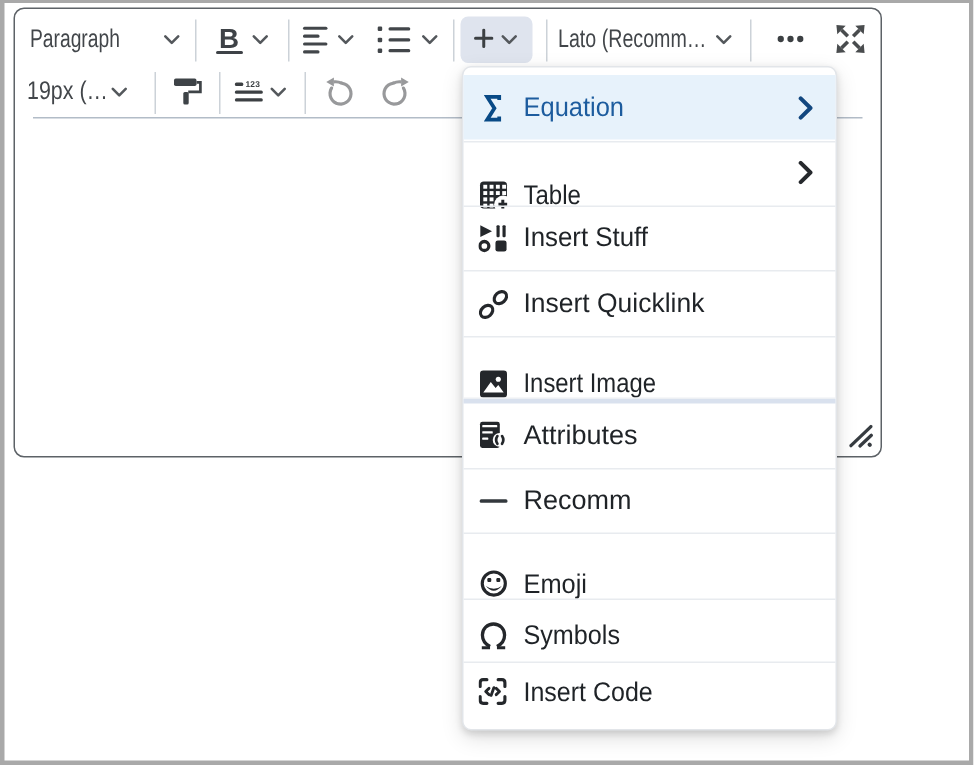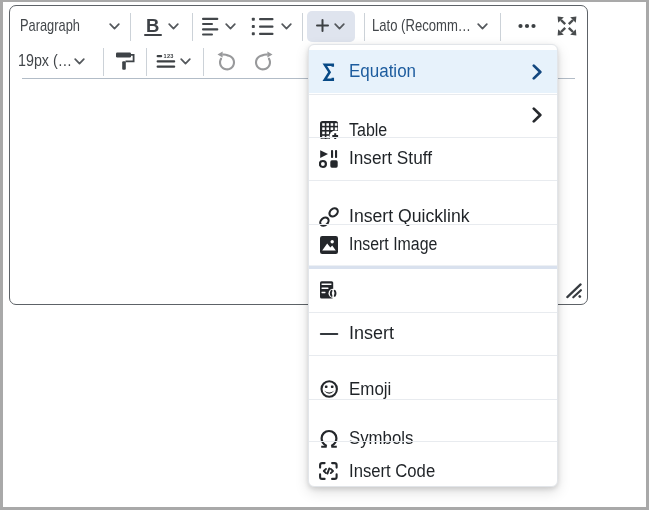--- a/index.html
+++ b/index.html
@@ -170,30 +170,30 @@
       <polygon points="1.2,1.2 9,5.1 1.2,9"></polygon>
       <rect x="12" y="1.1" width="2.1" height="8" rx="0.8"></rect>
       <rect x="16" y="1.1" width="2.1" height="8" rx="0.8"></rect>
       <circle cx="3.9" cy="15" r="3" fill="none" stroke="#24272b" stroke-width="2.2"></circle>
       <rect x="11.3" y="11.3" width="7.4" height="7.4" rx="1.6"></rect>
     </svg>
 <span class="lbl" style="transform:scaleX(0.957)">Insert Stuff</span>
 </div>
 <div class="ms" style="top:180px"></div>
 
-<div class="mi" style="top:195px;height:43px">
+<div class="mi" style="top:181px;height:43px">
 <svg width="20" height="20" viewBox="0 0 20 20" fill="none" stroke="#24272b">
       <ellipse cx="5.4" cy="14.6" rx="4.6" ry="3.5" stroke-width="2.1" transform="rotate(-42 5.4 14.6)"></ellipse>
       <ellipse cx="14.6" cy="5.4" rx="4.6" ry="3.5" stroke-width="2.1" transform="rotate(-42 14.6 5.4)"></ellipse>
     </svg>
 <span class="lbl" style="transform:scaleX(0.98)">Insert Quicklink</span>
 </div>
 <div class="ms" style="top:224px"></div>
 
-<div class="mi" style="top:225px;height:39.8px">
+<div class="mi" style="top:236px;height:39.8px">
 <svg width="20" height="20" viewBox="0 0 20 20">
       <rect x="1" y="1" width="18" height="18" rx="2.2" fill="#24272b"></rect>
       <circle cx="13.2" cy="6.8" r="1.7" fill="#fff"></circle>
       <polygon points="3.2,15.6 8.2,8.6 11.4,12.6 13.2,10.6 16.8,15.6" fill="#fff"></polygon>
     </svg>
 <span class="lbl" style="transform:scaleX(0.883)">Insert Image</span>
 </div>
 <div class="ms" style="top:264.8px;background:#edf0f4"></div>
 <div class="ms" style="top:266.3px;height:2.3px;background:#d9e1ee"></div>
 
@@ -201,52 +201,53 @@
 <svg width="20" height="20" viewBox="0 0 20 20">
       <rect x="1" y="1.2" width="13.2" height="17.4" rx="1.6" fill="#24272b"></rect>
       <g fill="#fff">
         <rect x="2.5" y="3.4" width="10" height="1.5" rx="0.4"></rect>
         <rect x="2.5" y="7.5" width="7" height="1.5" rx="0.4"></rect>
         <rect x="2.5" y="11.7" width="4" height="1.5" rx="0.4"></rect>
       </g>
       <circle cx="14.1" cy="13.3" r="4.6" fill="#fff"></circle>
       <path d="M12.6 10.7 Q10.9 13.3 12.6 15.9 M15.7 10.7 Q17.4 13.3 15.7 15.9" stroke="#24272b" stroke-width="1.8" fill="none" stroke-linecap="round"></path>
     </svg>
+<span class="lbl" style="transform:scaleX(1.0)">Attributes</span>
 </div>
 <div class="ms" style="top:311.5px"></div>
 
 <div class="mi" style="top:312.5px;height:42.5px">
 <svg width="20" height="20" viewBox="0 0 20 20">
       <rect x="0.8" y="8.9" width="18.5" height="2.2" rx="1" fill="#33383d"></rect>
     </svg>
-<span class="lbl" style="transform:scaleX(1.0)">Insert</span>
+<span class="lbl" style="transform:scaleX(1.0)">Recomm</span>
 </div>
 <div class="ms" style="top:355px"></div>
 
 <div class="mi" style="top:368px;height:42.5px">
 <svg width="20" height="20" viewBox="0 0 20 20">
       <circle cx="10.2" cy="10" r="7.7" fill="none" stroke="#24272b" stroke-width="2.1"></circle>
       <rect x="5.9" y="6.4" width="2.6" height="2.6" rx="0.7" fill="#24272b"></rect>
       <rect x="11.9" y="6.4" width="2.6" height="2.6" rx="0.7" fill="#24272b"></rect>
       <path d="M4.9 11.6 Q10.2 18 15.5 11.6 Q10.2 15.4 4.9 11.6 Z" fill="#24272b"></path>
     </svg>
 <span class="lbl" style="transform:scaleX(0.94)">Emoji</span>
 </div>
 <div class="ms" style="top:398.5px"></div>
 
-<div class="mi" style="top:418px;height:41.5px">
+<div class="mi" style="top:403px;height:41.5px">
 <svg width="20" height="20" viewBox="0 0 20 20" fill="none" stroke="#24272b">
       <path d="M7.7 17 C4.6 15.4 2.6 12.6 2.6 9.3 C2.6 5.2 5.9 2 10 2 C14.1 2 17.4 5.2 17.4 9.3 C17.4 12.6 15.4 15.4 12.3 17" stroke-width="2.2"></path>
       <path d="M2.2 17.8 H7.7 M12.3 17.8 H17.8" stroke-width="2"></path>
     </svg>
 <span class="lbl" style="transform:scaleX(0.932)">Symbols</span>
 </div>
 <div class="ms" style="top:441px"></div>
 
-<div class="mi" style="top:452px;height:39px">
+<div class="mi" style="top:442px;height:39px">
 <svg width="20" height="20" viewBox="0 0 20 20" fill="none" stroke="#24272b" stroke-linecap="round">
       <g stroke-width="2.1">
         <path d="M1.1 5.6 L1.1 3.1 Q1.1 1.1 3.1 1.1 L5.6 1.1"></path>
         <path d="M13.1 1.1 L15.6 1.1 Q17.6 1.1 17.6 3.1 L17.6 5.6"></path>
         <path d="M1.1 12.4 L1.1 14.9 Q1.1 16.9 3.1 16.9 L5.6 16.9"></path>
         <path d="M13.1 16.9 L15.6 16.9 Q17.6 16.9 17.6 14.9 L17.6 12.4"></path>
       </g>
       <g stroke-width="1.9" stroke-linejoin="round">
         <path d="M7 6.9 L4.8 9 L7 11.1"></path>
         <path d="M8.4 11.6 L10.3 6.4"></path>

